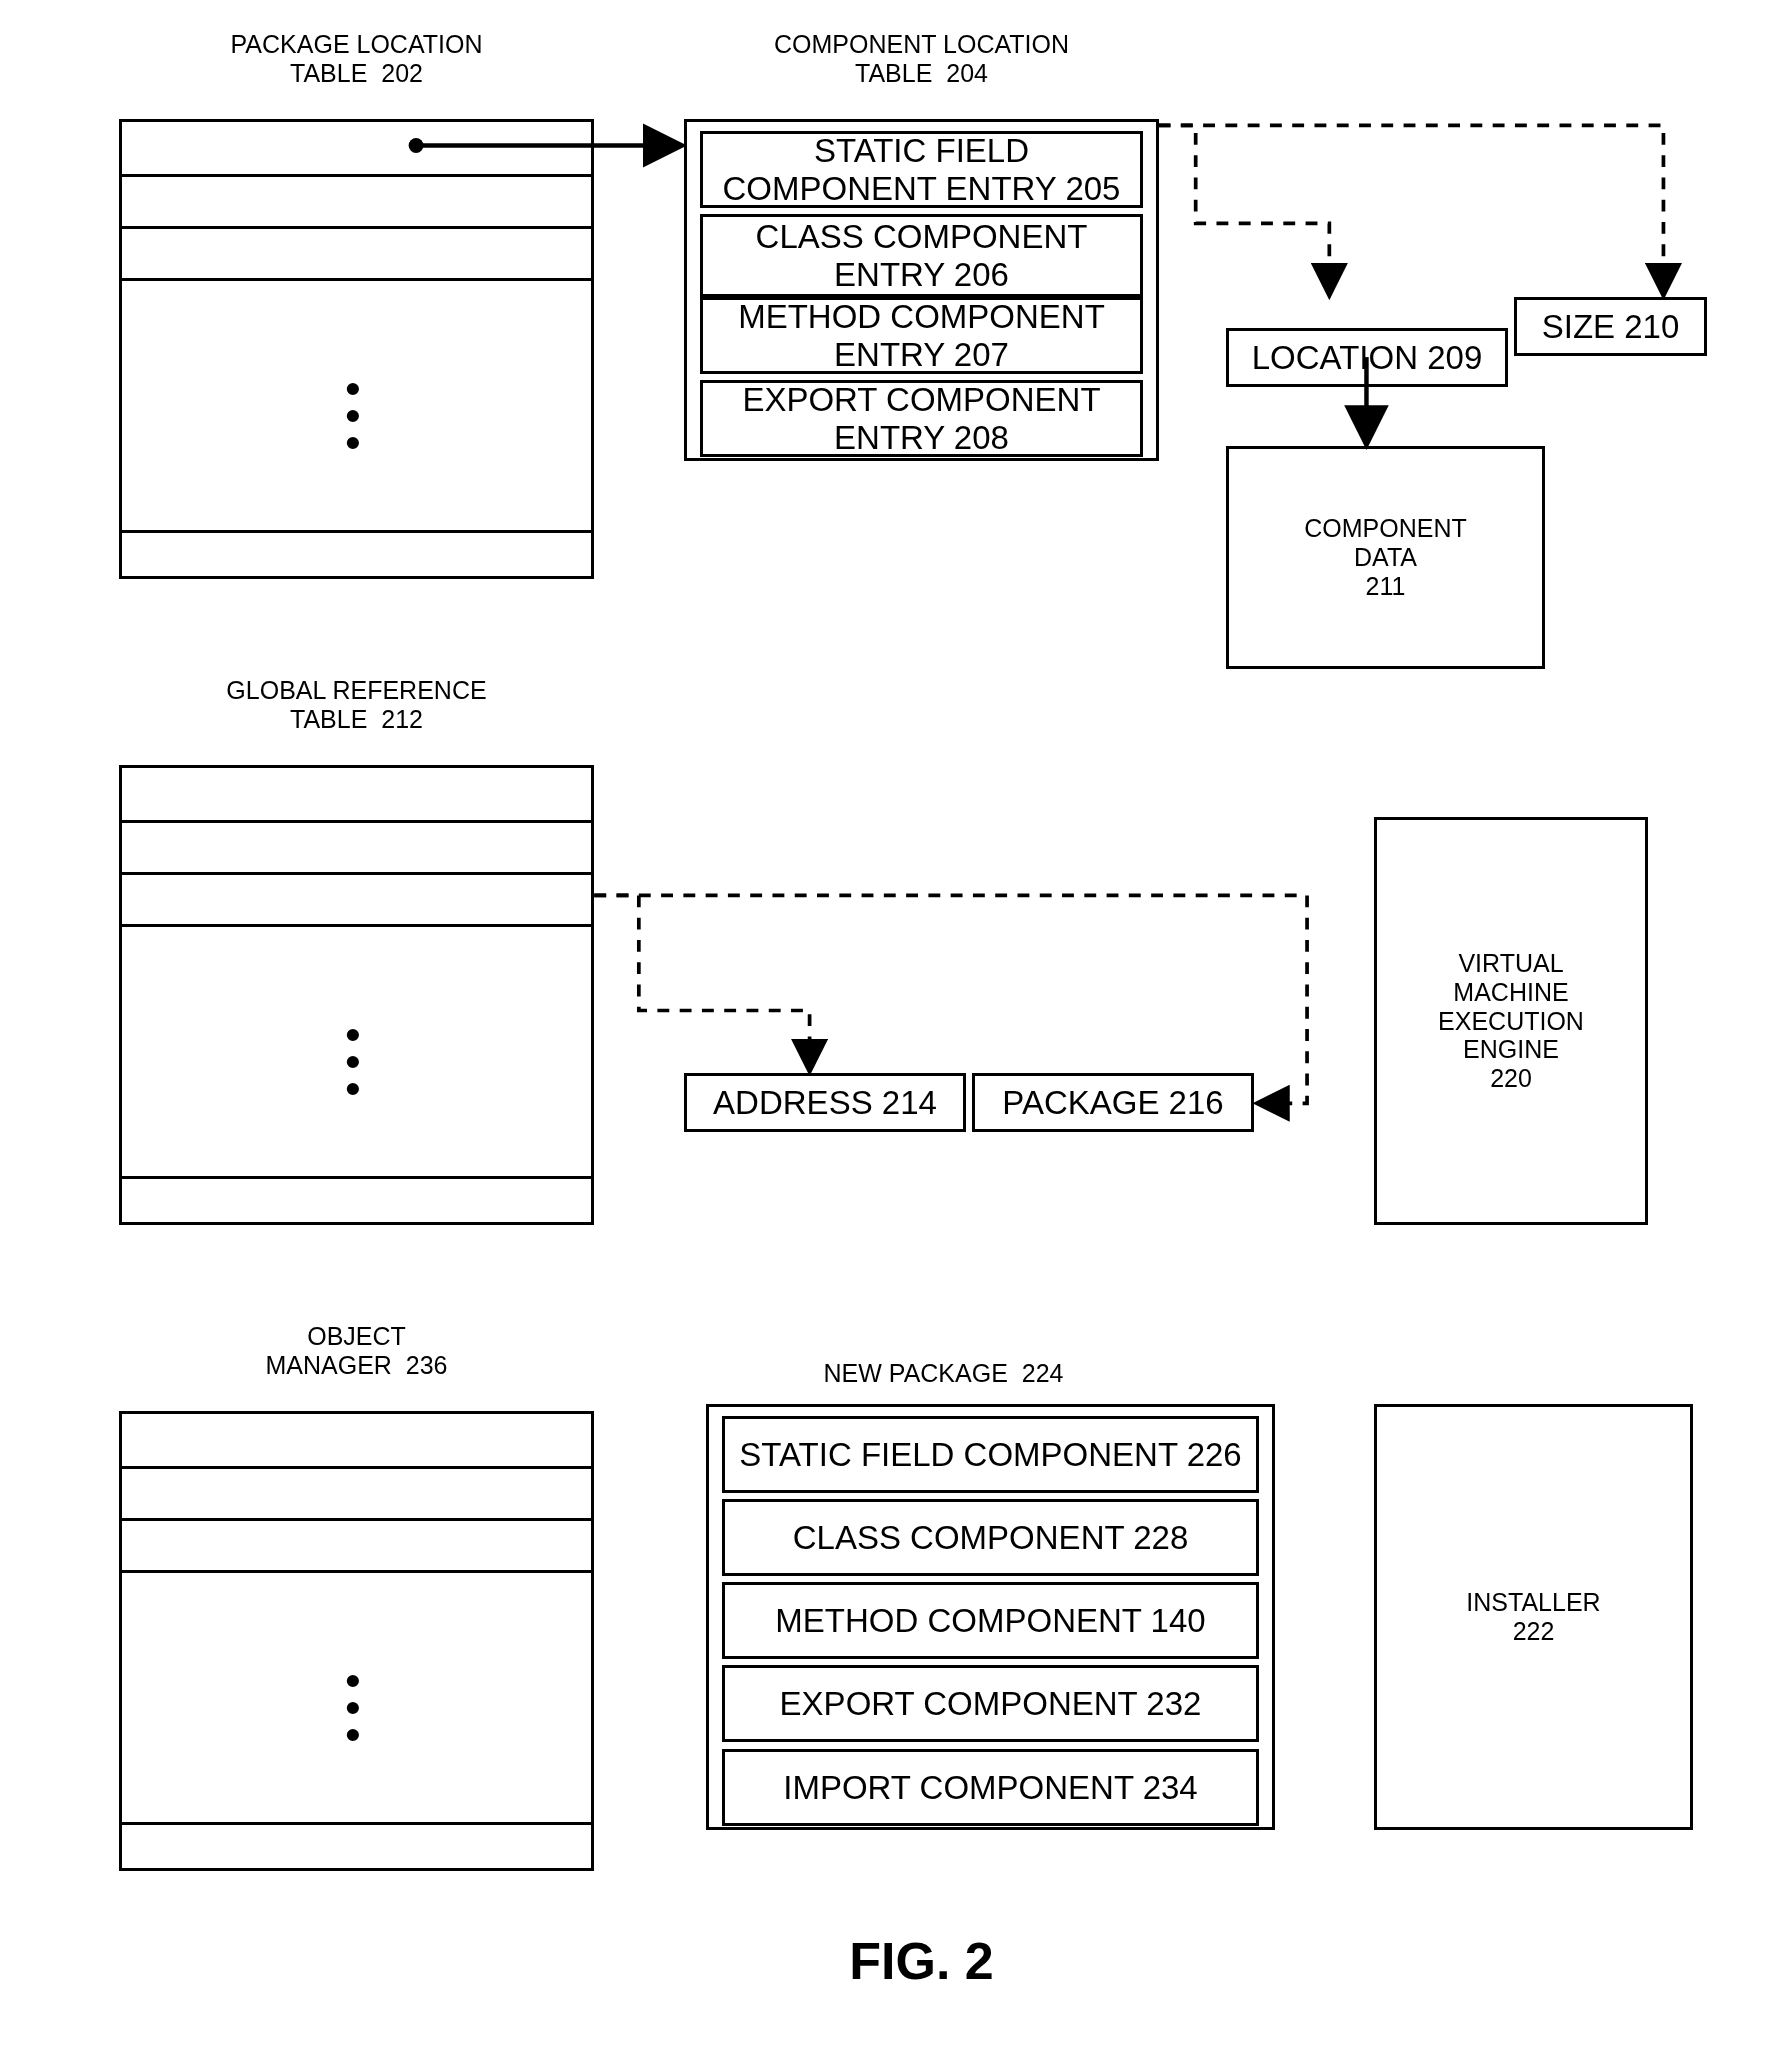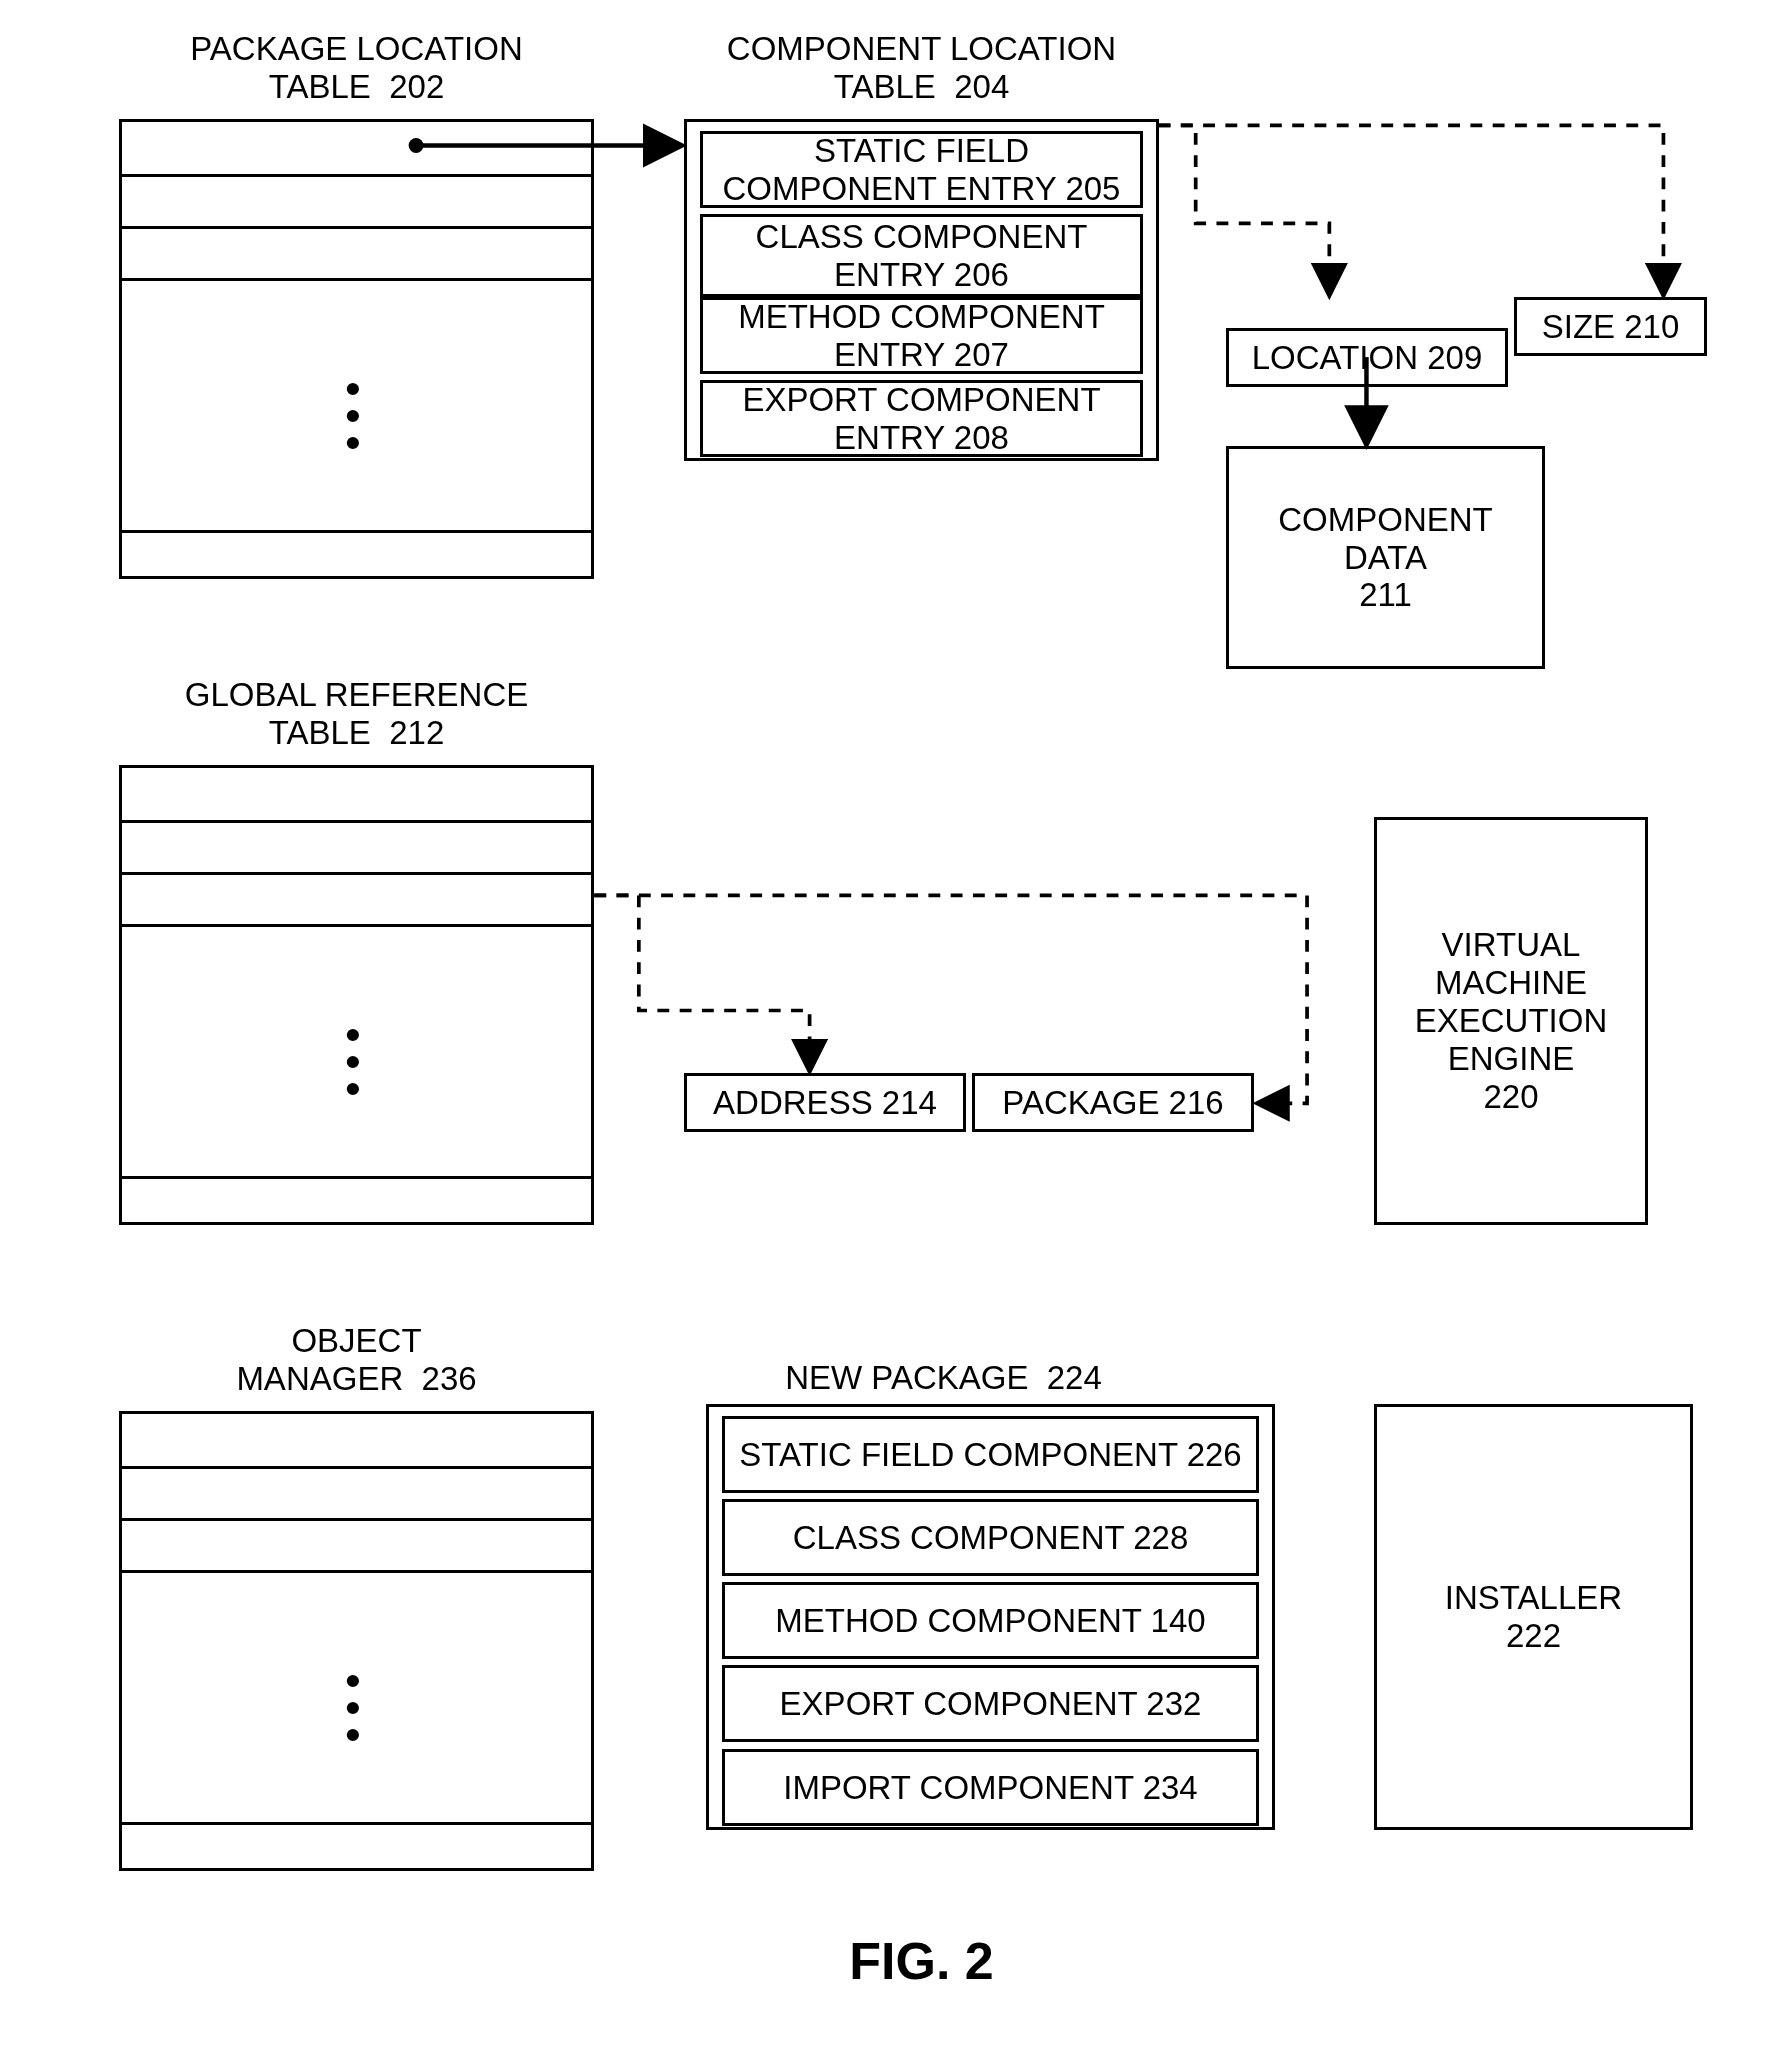--- a/index.html
+++ b/index.html
@@ -16,21 +16,21 @@
     height: 2007px;
   }
   .box {
     position: absolute;
     border: 3px solid #000;
     background: #fff;
   }
   .label {
     position: absolute;
     text-align: center;
-    font-size: 33px;
+    font-size: 25px;
     line-height: 1.15;
     white-space: pre;
   }
   .fig-label {
     position: absolute;
     text-align: center;
     font-size: 52px;
     font-weight: bold;
   }
   .row {

